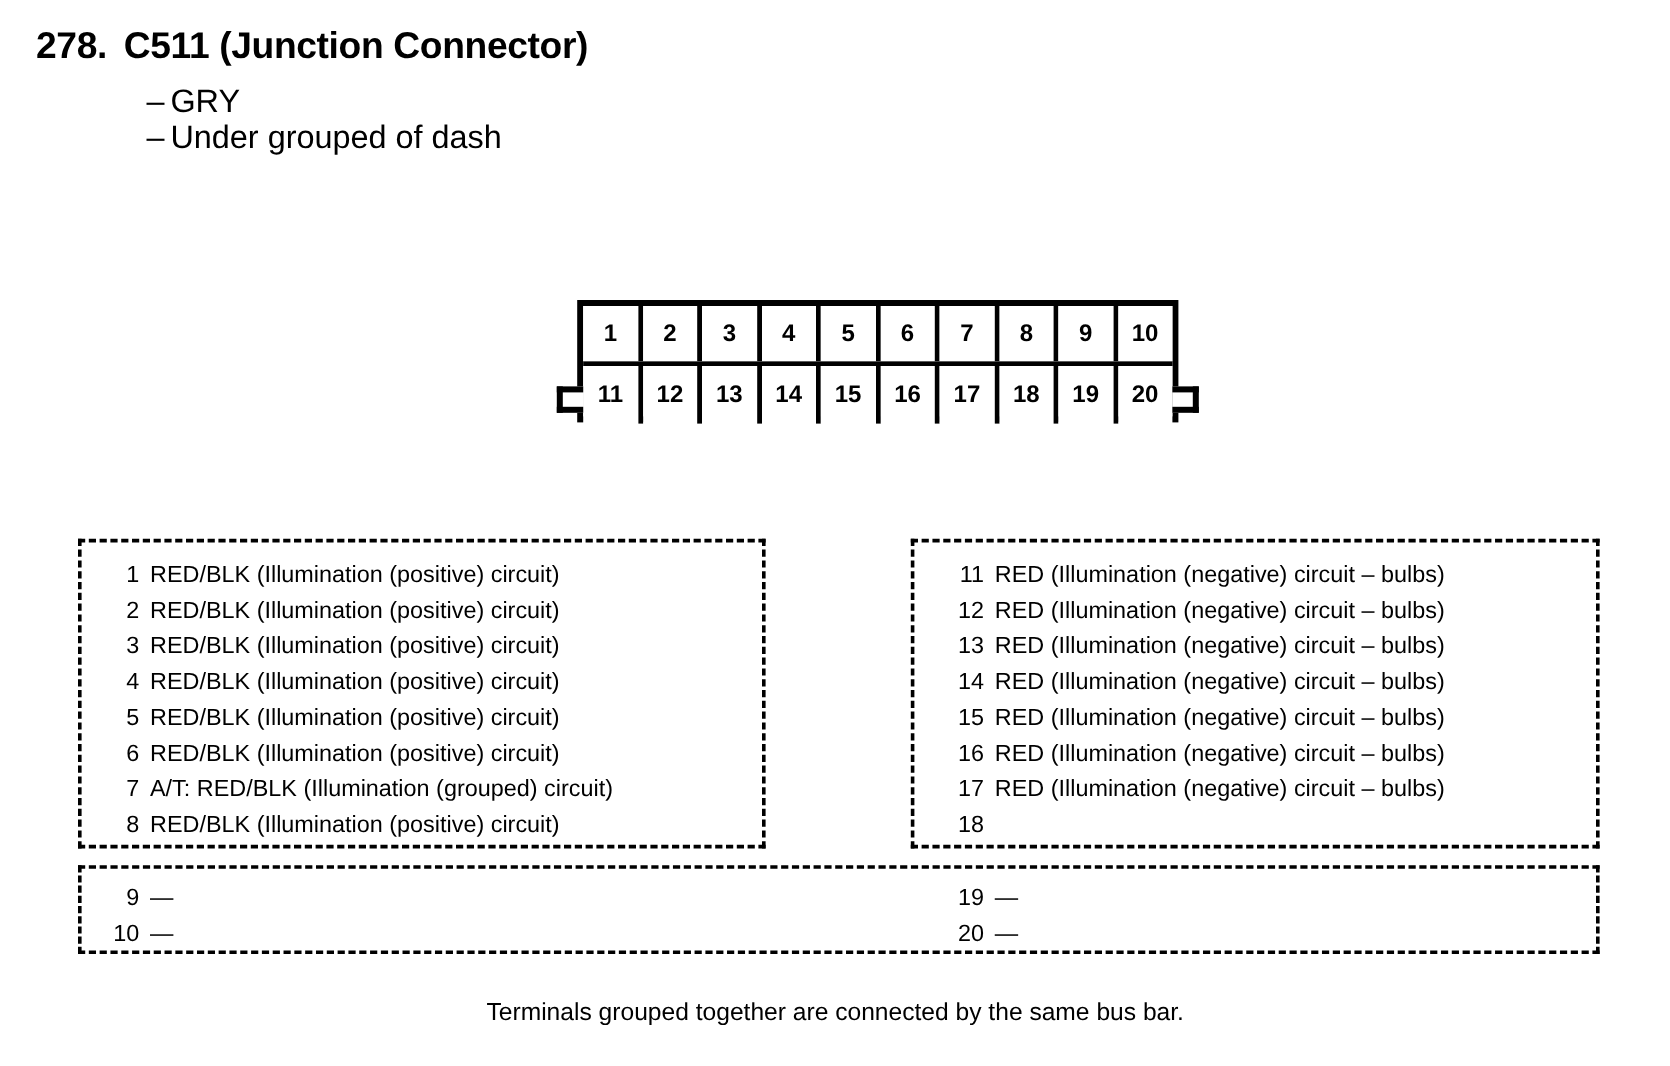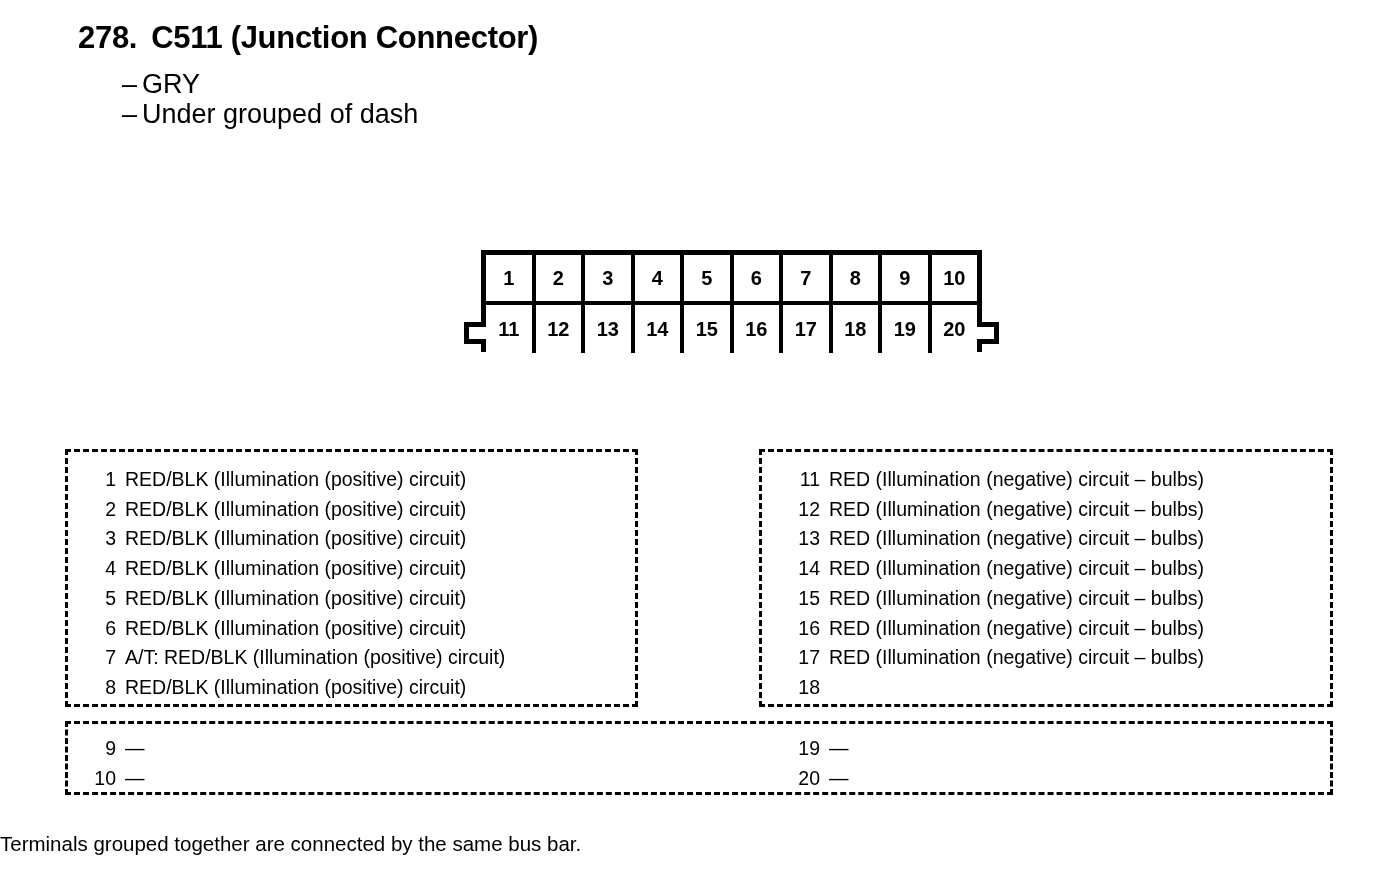--- a/index.html
+++ b/index.html
@@ -27,21 +27,20 @@
     position: absolute;
     left: 30px;
     top: 20px;
     font-size: 31px;
     font-weight: bold;
     letter-spacing: -0.3px;
     white-space: nowrap;
   }
   #title-number {
     margin-right: 14px;
-    margin-left: 48px;
   }
   #detail-list {
     position: absolute;
     left: 122px;
     top: 70px;
     font-size: 27px;
     line-height: 29.5px;
   }
   .detail-row {
     white-space: nowrap;
@@ -166,21 +165,21 @@
   .pin-empty {
     margin-left: 9px;
   }
 
   
   #footer-note {
     position: absolute;
     left: 0;
     top: 832px;
     width: 1392px;
-    text-align: left;
+    text-align: center;
     font-size: 20.5px;
   }
 </style>
 </head>
 <body>
 
 <div id="header-block">
   <div id="page-title">
     <span id="title-number">278.</span><span>C511 (Junction Connector)</span>
   </div>
@@ -246,21 +245,21 @@
     <li class="pin-line">
       <span class="pin-num">5</span>
       <span class="pin-desc">RED/BLK (Illumination (positive) circuit)</span>
     </li>
     <li class="pin-line">
       <span class="pin-num">6</span>
       <span class="pin-desc">RED/BLK (Illumination (positive) circuit)</span>
     </li>
     <li class="pin-line">
       <span class="pin-num">7</span>
-      <span class="pin-desc">A/T: RED/BLK (Illumination (positive) circuit)</span>
+      <span class="pin-desc">A/T: RED/BLK (Illumination (grouped) circuit)</span>
     </li>
     <li class="pin-line">
       <span class="pin-num">8</span>
       <span class="pin-desc">RED/BLK (Illumination (positive) circuit)</span>
     </li>
   </ul>
 </div>
 
 <div class="group-box" id="group-right">
   <ul class="pin-list">

